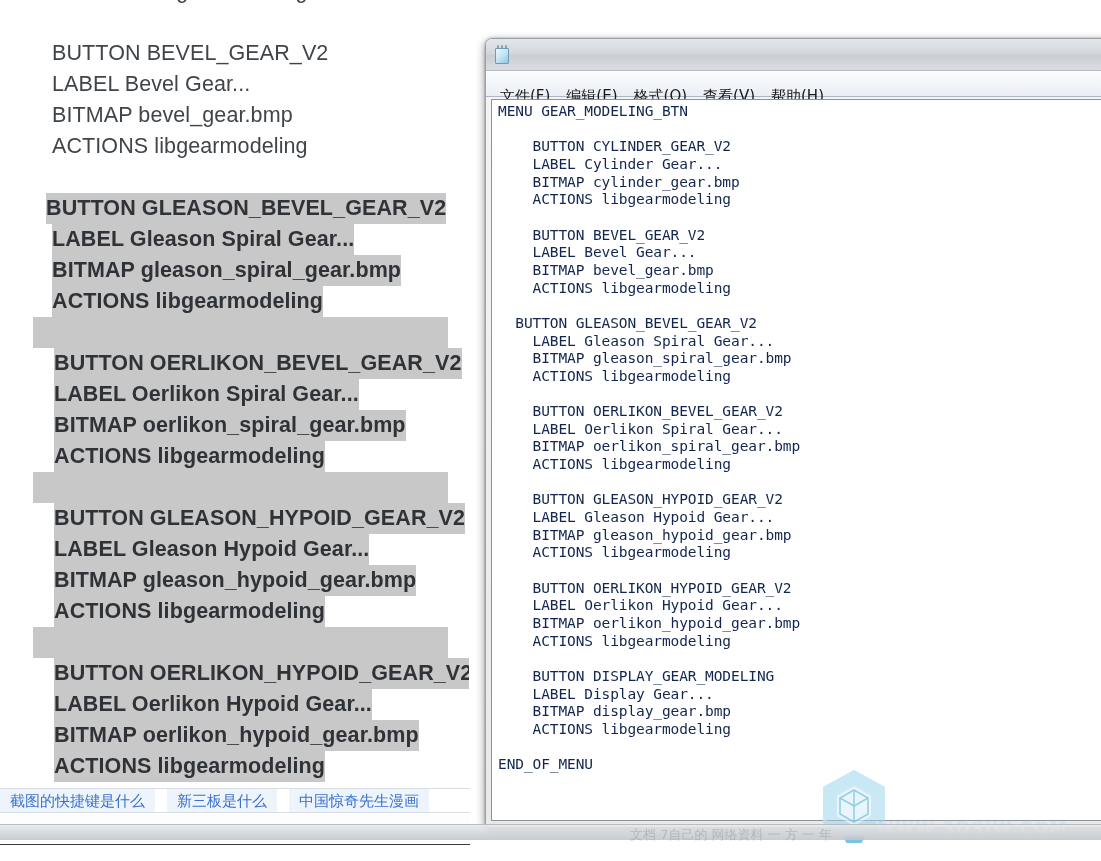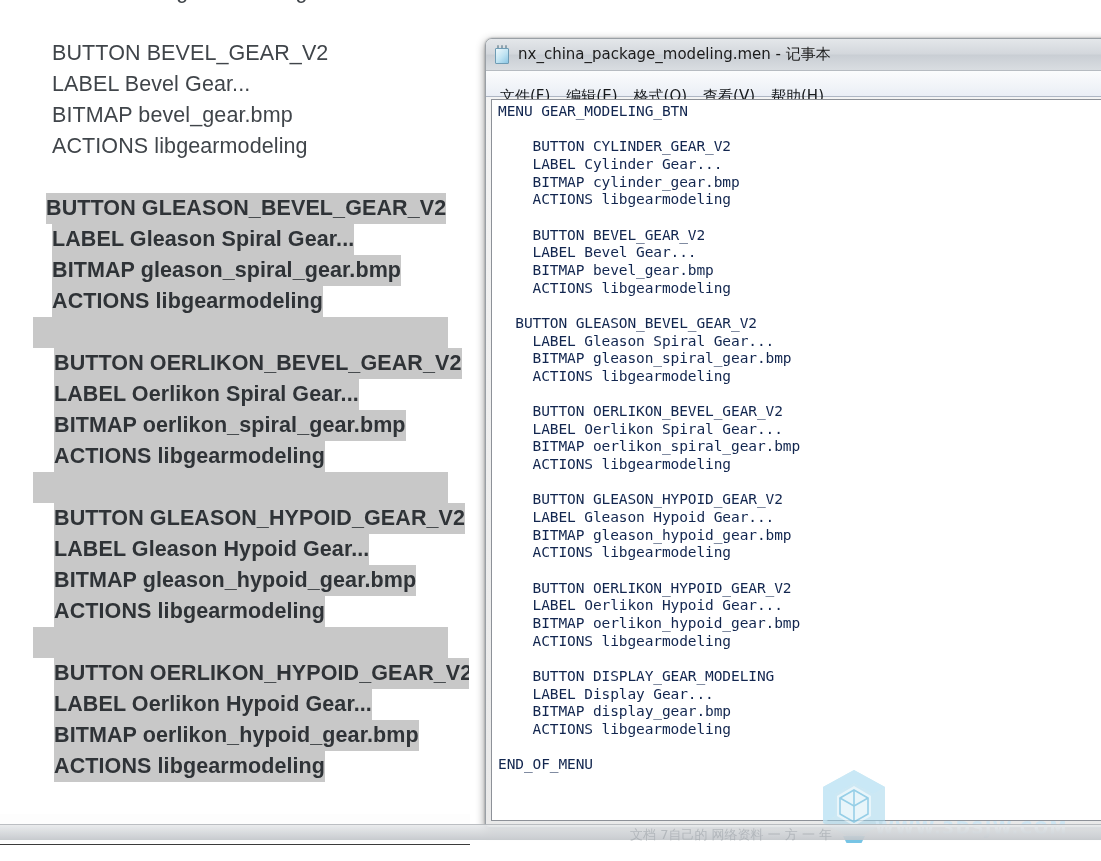--- a/index.html
+++ b/index.html
@@ -292,32 +292,38 @@
         <div class="ldoc-line sel" style="padding-left: 54px;"><span class="seg">ACTIONS libgearmodeling</span></div>
         <div class="ldoc-line sel selblank" style="padding-left: 33px;"><span class="seg" style="width: 415px;">&nbsp;</span></div>
         <div class="ldoc-line sel" style="padding-left: 54px;"><span class="seg">BUTTON OERLIKON_HYPOID_GEAR_V2</span></div>
         <div class="ldoc-line sel" style="padding-left: 54px;"><span class="seg">LABEL Oerlikon Hypoid Gear...</span></div>
         <div class="ldoc-line sel" style="padding-left: 54px;"><span class="seg">BITMAP oerlikon_hypoid_gear.bmp</span></div>
         <div class="ldoc-line sel" style="padding-left: 54px;"><span class="seg">ACTIONS libgearmodeling</span></div>
       </div>
   </div>
   <div id="left-edge-sliver"></div>
 
+  <div id="link-bar">
+      <div class="link-chip">截图的快捷键是什么</div>
+      <div class="link-gap"></div>
+      <div class="link-chip">新三板是什么</div>
+      <div class="link-gap"></div>
+      <div class="link-chip">中国惊奇先生漫画</div>
+    </div>
   <div id="link-bar-under"></div>
 
   <div id="notepad">
 
     <div id="np-titlebar">
       <div class="np-icon">
         <div class="ring" style="left:3px"></div>
         <div class="ring" style="left:7px"></div>
         <div class="ring" style="left:11px"></div>
         <div class="pad"></div>
       </div>
-      <div id="np-title">nx_china_package_modeling.men - 记事本</div>
     </div>
 
     <div id="np-menubar">
         <div class="np-menu-item">文件(F)</div>
         <div class="np-menu-item">编辑(E)</div>
         <div class="np-menu-item">格式(O)</div>
         <div class="np-menu-item">查看(V)</div>
         <div class="np-menu-item">帮助(H)</div>
       </div>
 

